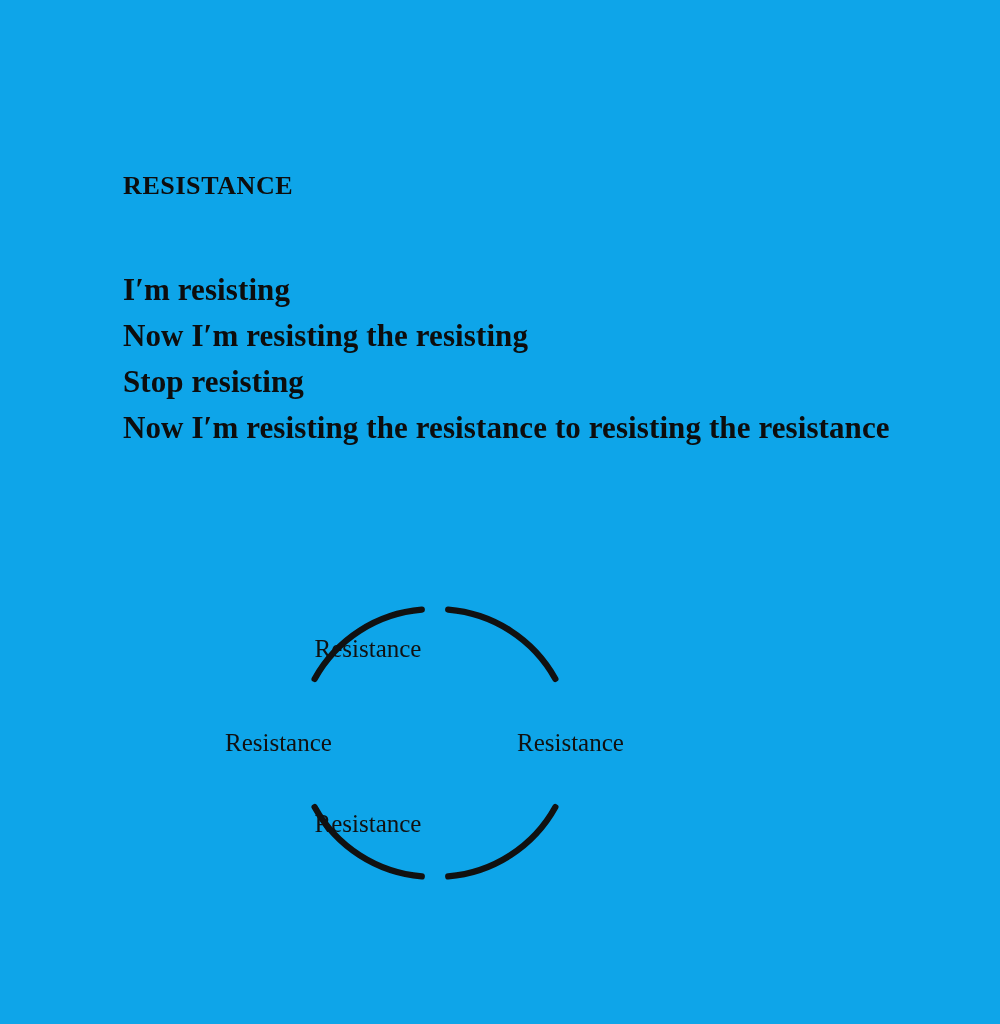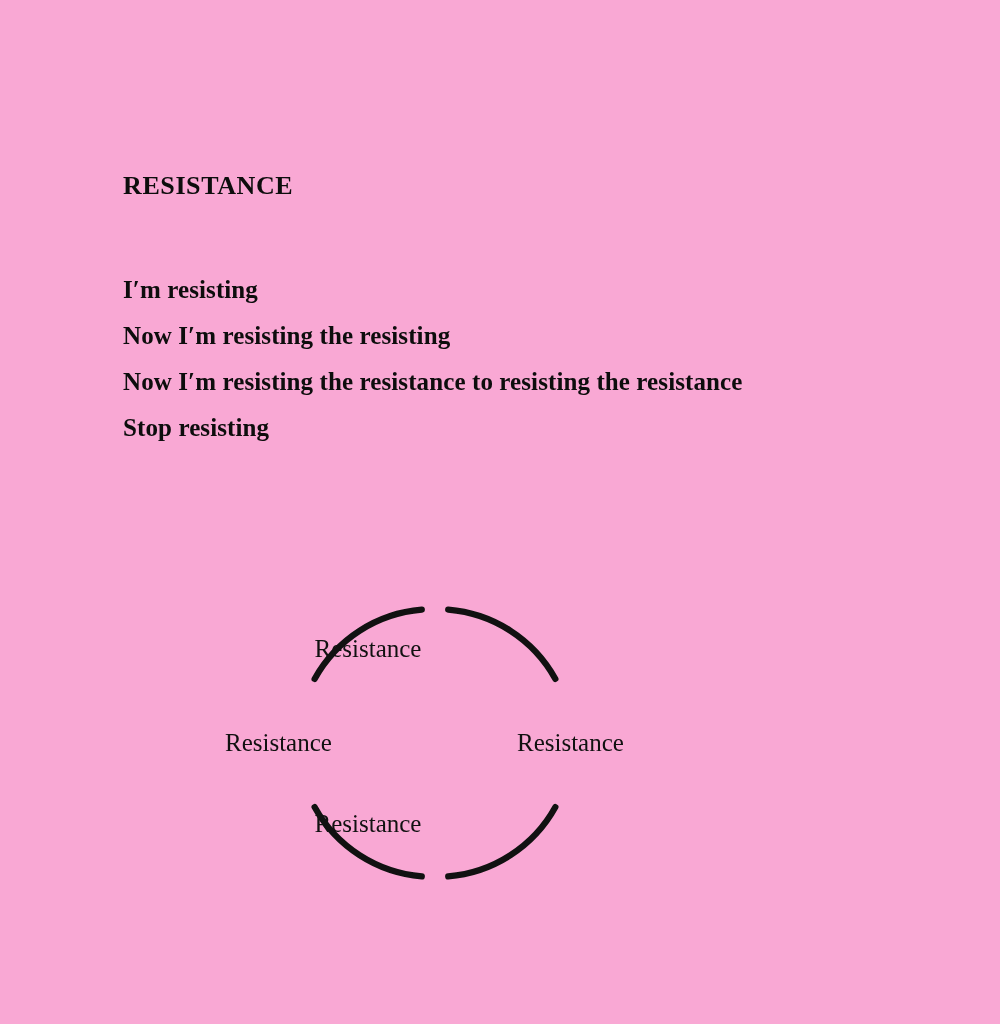--- a/index.html
+++ b/index.html
@@ -14,21 +14,21 @@
     position: relative;
     overflow: hidden;
     font-family: "Liberation Serif", "DejaVu Serif", serif;
     color: #111111;
     -webkit-font-smoothing: antialiased;
   }
 
   #page {
     position: absolute;
     inset: 0;
-    background: #f9a8d4;
+    background: #0ea5e9;
   }
 
   
   .poem-block {
     position: absolute;
     left: 123px;
     top: 172px;
     width: 800px;
   }
 
@@ -45,21 +45,21 @@
 
   .poem-lines {
     margin: 0;
     padding: 0;
     list-style: none;
     margin-top: 66px;
   }
 
   .poem-line {
     font-family: "Liberation Serif", "DejaVu Serif", serif;
-    font-size: 25px;
+    font-size: 31px;
     font-weight: 700;
     line-height: 46px;
     color: #0d0d0d;
     white-space: nowrap;
     letter-spacing: 0.1px;
   }
 
   
   .cycle-diagram {
     position: absolute;
@@ -111,22 +111,22 @@
 <body>
 
 <div id="page">
 
   <section class="poem-block">
     <h1 class="poem-title">RESISTANCE</h1>
 
     <ul class="poem-lines">
       <li class="poem-line">I′m resisting</li>
       <li class="poem-line">Now I′m resisting the resisting</li>
+      <li class="poem-line">Stop resisting</li>
       <li class="poem-line">Now I′m resisting the resistance to resisting the resistance</li>
-      <li class="poem-line">Stop resisting</li>
     </ul>
   </section>
 
   <figure class="cycle-diagram">
 
     <svg class="cycle-svg" viewBox="0 0 480 270">
 
       <path d="M 248.2 1.6 A 135 135 0 0 1 355.4 70.9" fill="none" stroke="#111111" stroke-width="6.2" stroke-linecap="round"></path>
 
       <path d="M 355.4 199.1 A 135 135 0 0 1 248.2 268.4" fill="none" stroke="#111111" stroke-width="6.2" stroke-linecap="round"></path>

